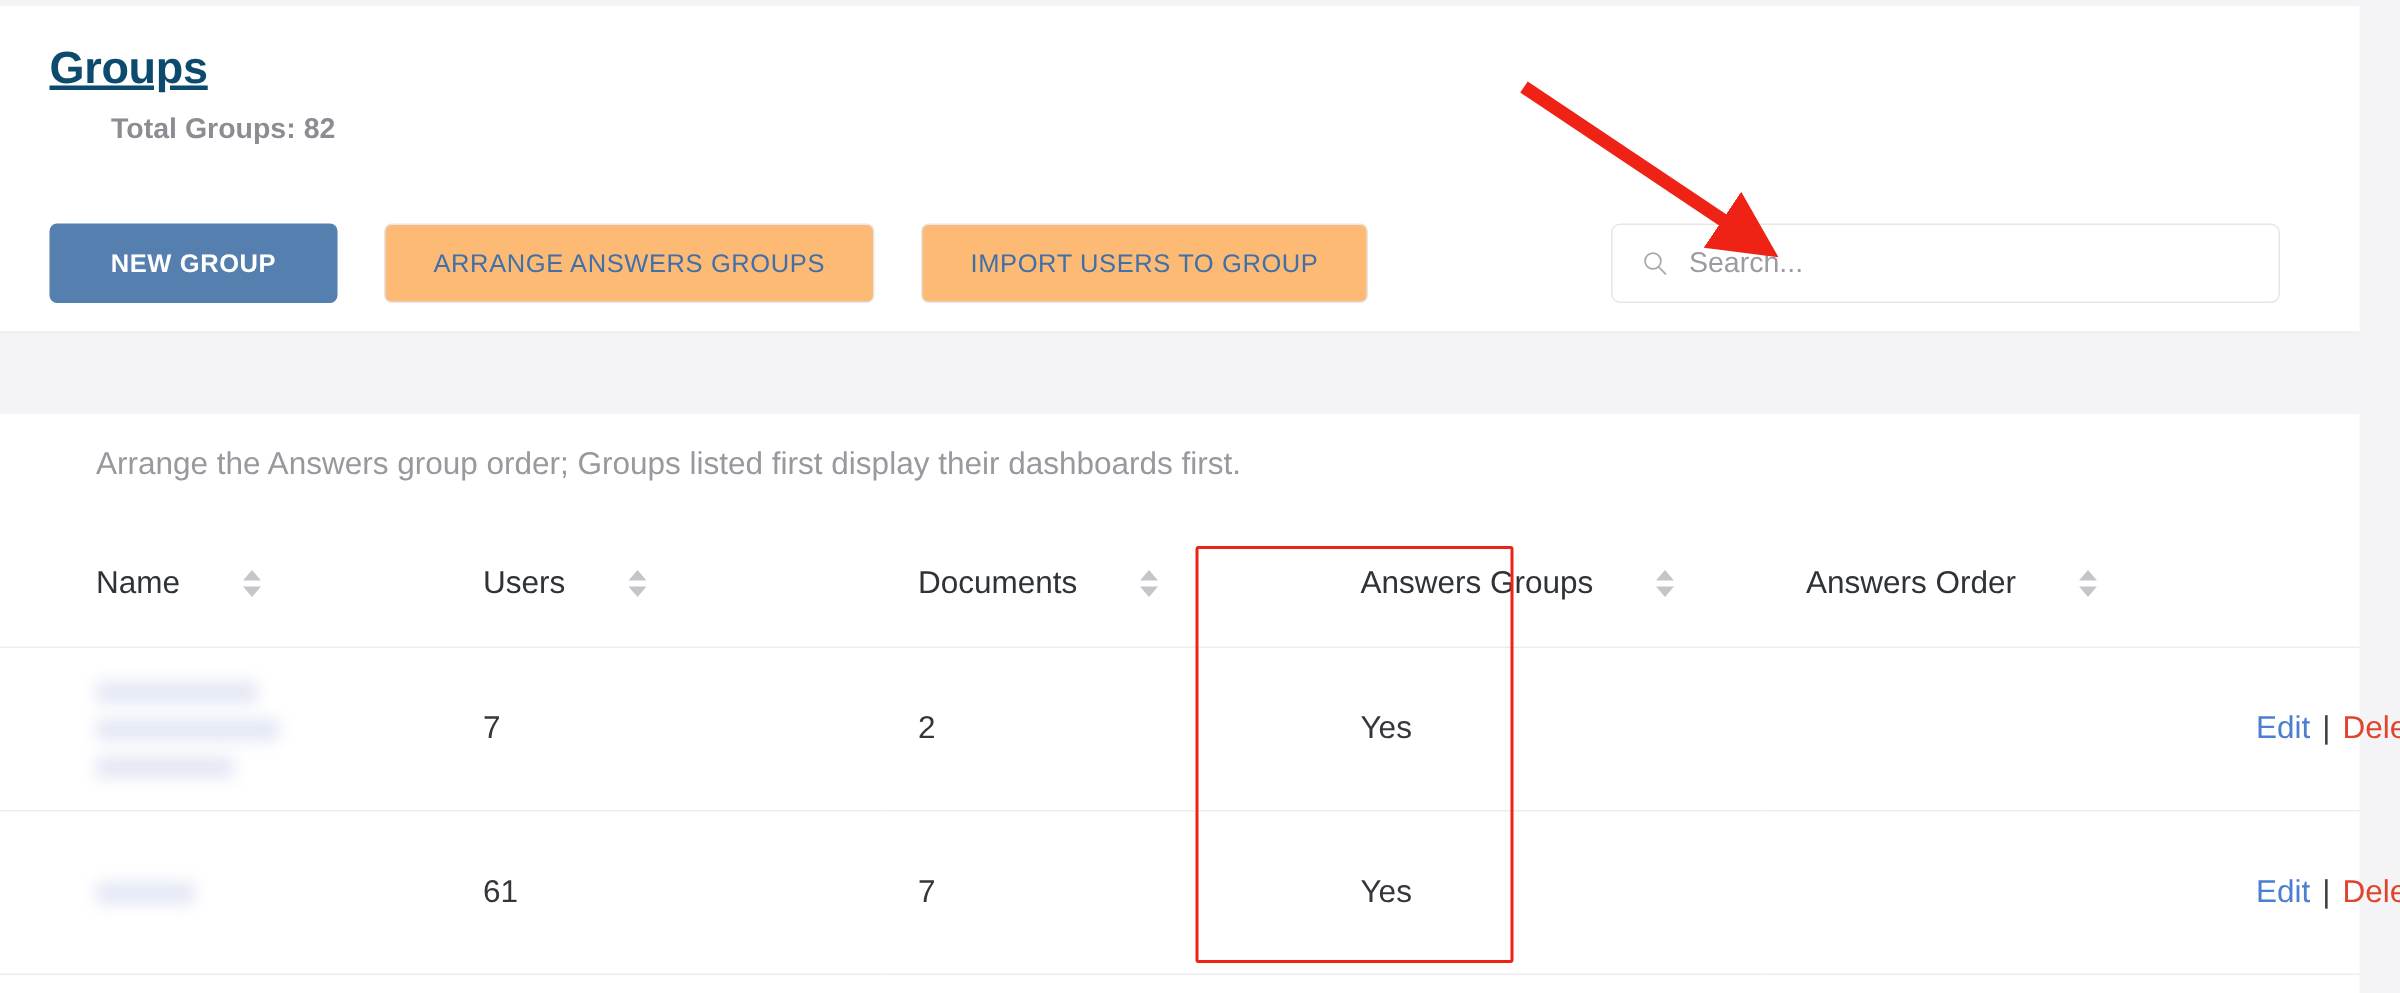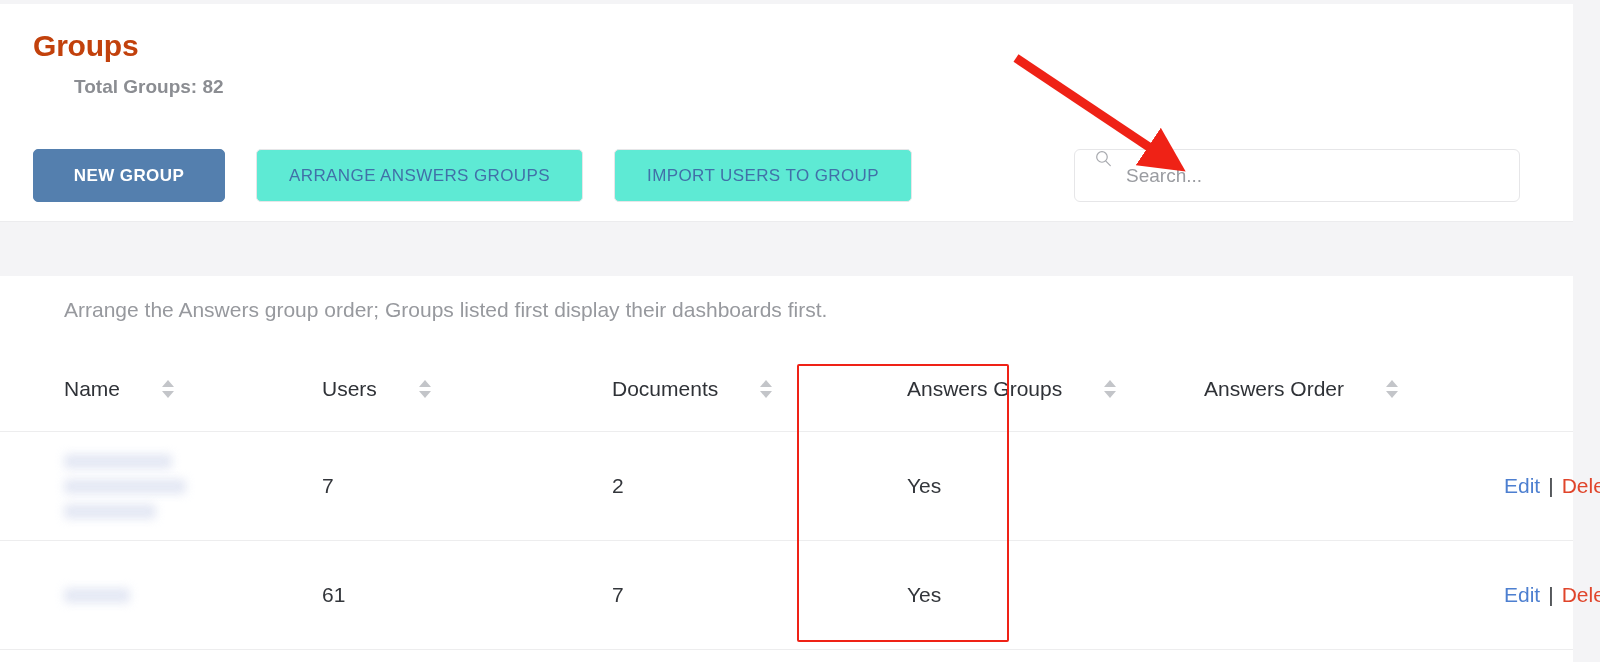--- a/index.html
+++ b/index.html
@@ -32,22 +32,23 @@
     height: 218px;
     border-bottom: 1px solid #ececee;
   }
 
   .page-title {
     position: absolute;
     left: 33px;
     top: 25px;
     font-size: 30px;
     font-weight: bold;
-    color: #c2410c;
+    color: #0c4a6e;
     letter-spacing: -0.2px;
+    text-decoration: underline;
   }
   .total-line {
     position: absolute;
     left: 33px;
     top: 72px;
     font-size: 19px;
     color: #8b8d92;
     font-weight: bold;
     margin-left: 41px;
   }
@@ -76,40 +77,41 @@
     user-select: none;
   }
   .btn-primary {
     background: #547fae;
     color: #ffffff;
     border: 1px solid #547fae;
     padding: 0 24px;
     min-width: 192px;
   }
   .btn-outline {
-    background: #5eead4;
+    background: #fdba74;
     color: #4170a8;
     border: 1px solid #e6e6e8;
     padding: 16px 32px;
     font-weight: 500;
     margin-left: 31px;
   }
 
   
   .search-wrap {
     position: absolute;
     left: 1074px;
     top: 145px;
     width: 446px;
     height: 53px;
     background: #fff;
     border: 1px solid #e6e6e8;
     border-radius: 6px;
     box-sizing: border-box;
     display: flex;
+    align-items: center;
     padding-left: 20px;
   }
   .search-icon {
     width: 17px;
     height: 17px;
     flex: 0 0 auto;
     color: #a7a9ae;
     display: block;
   }
   .search-input {

